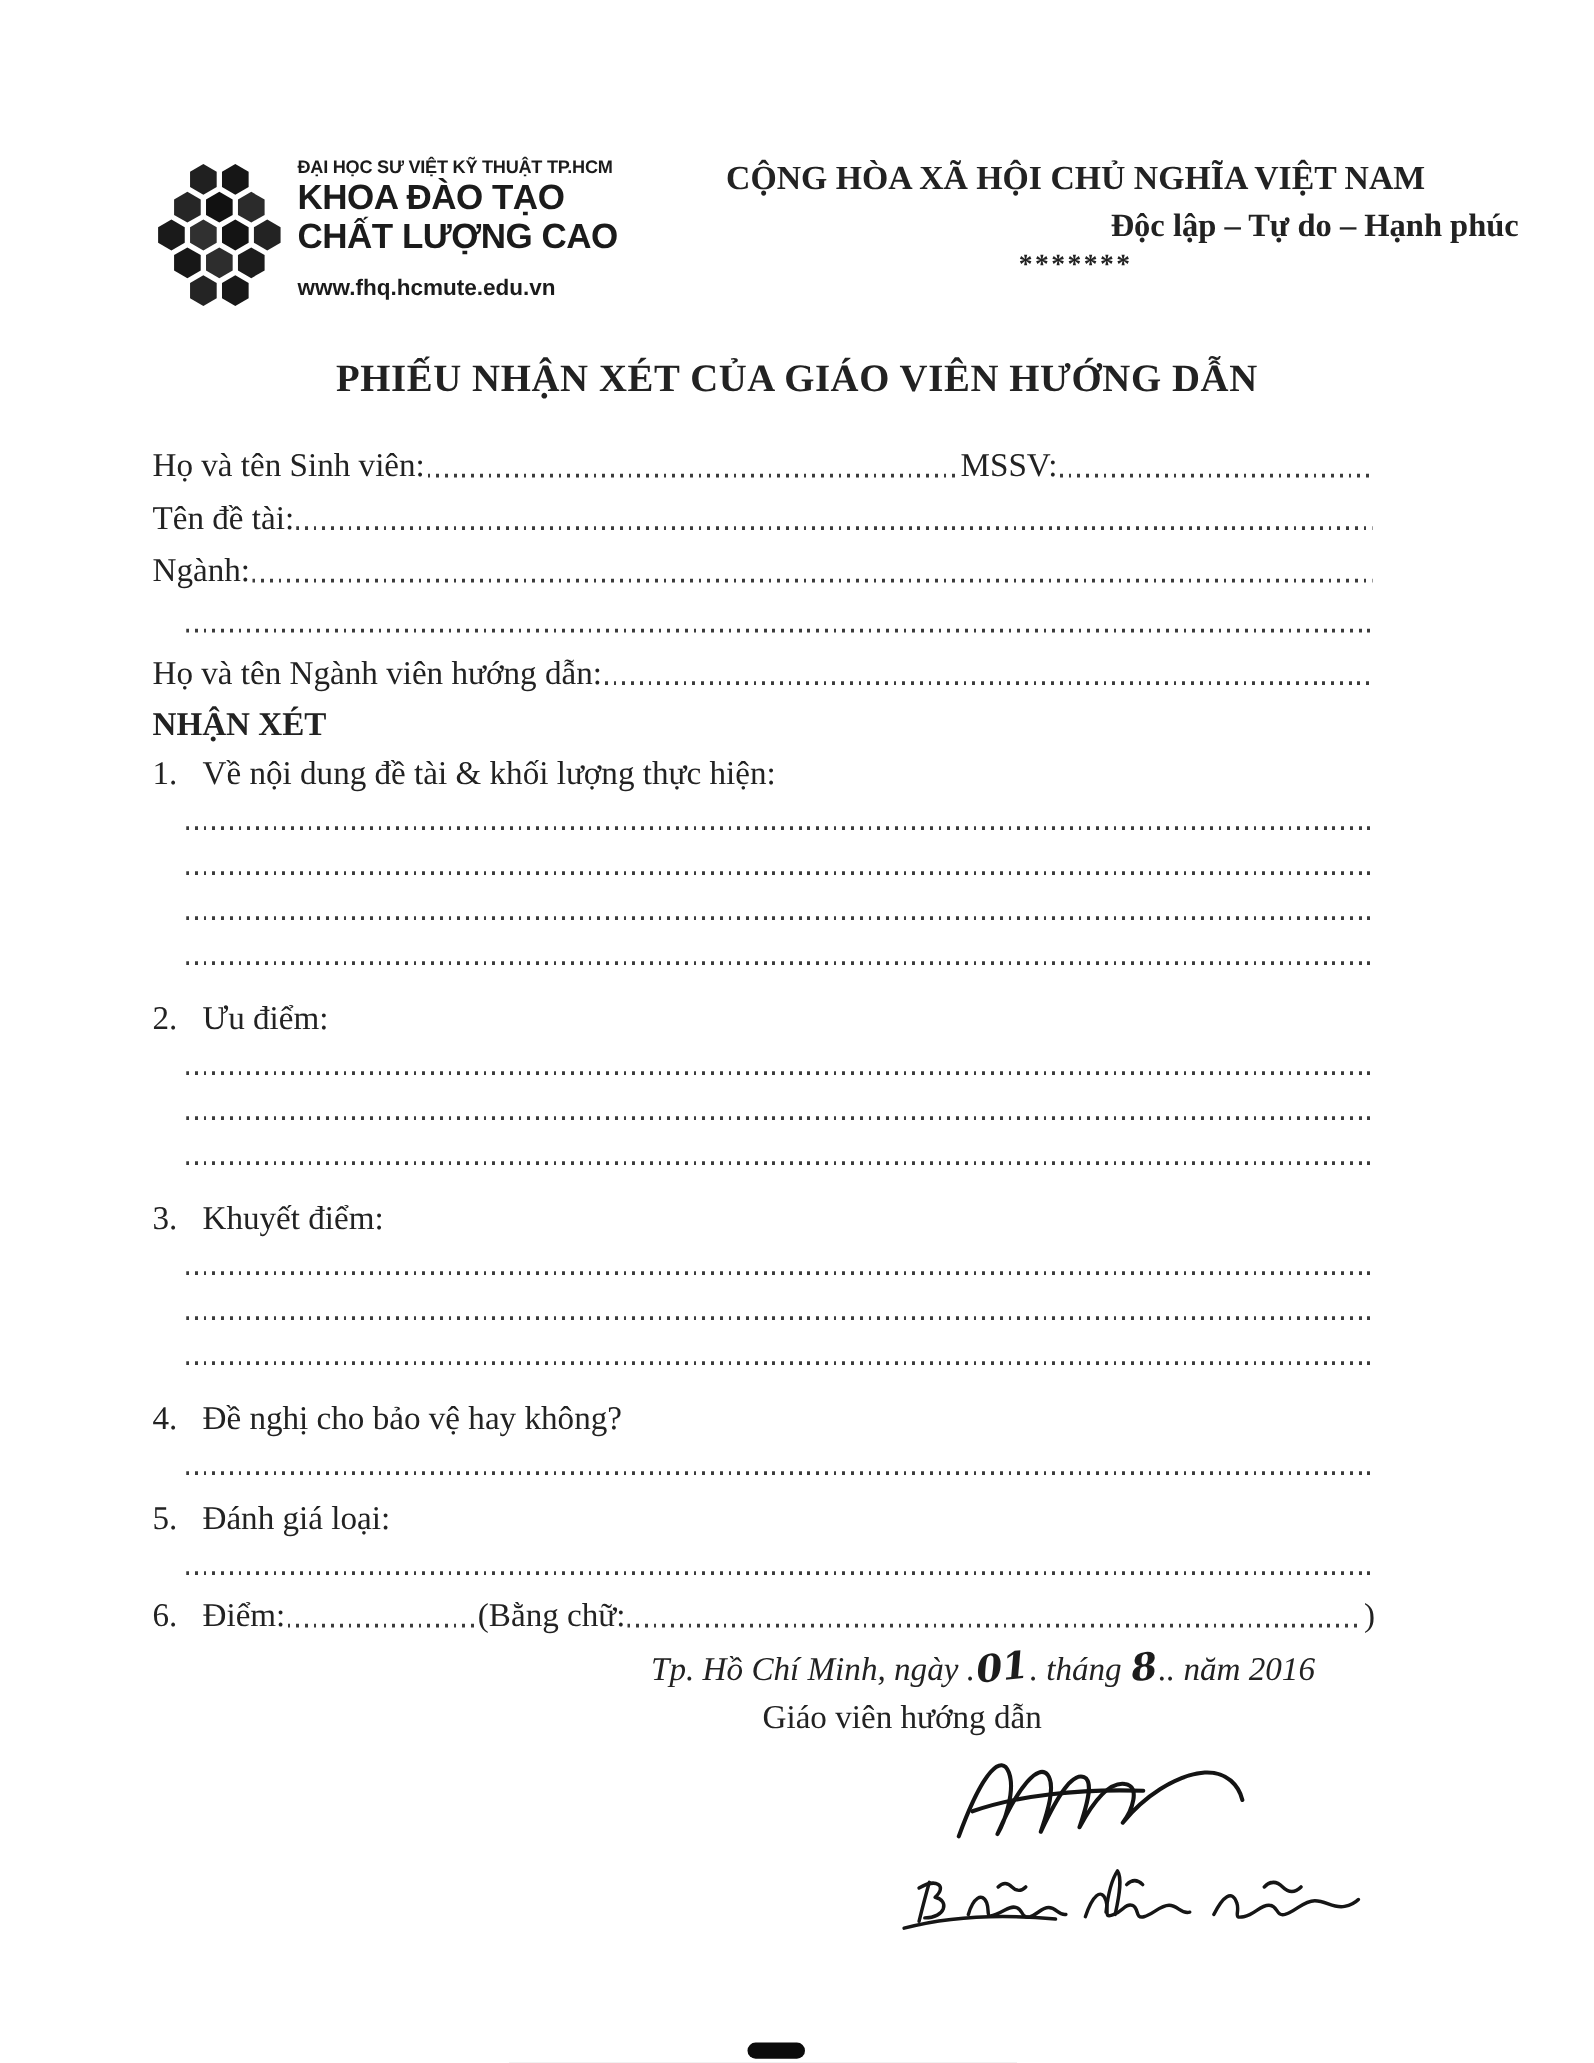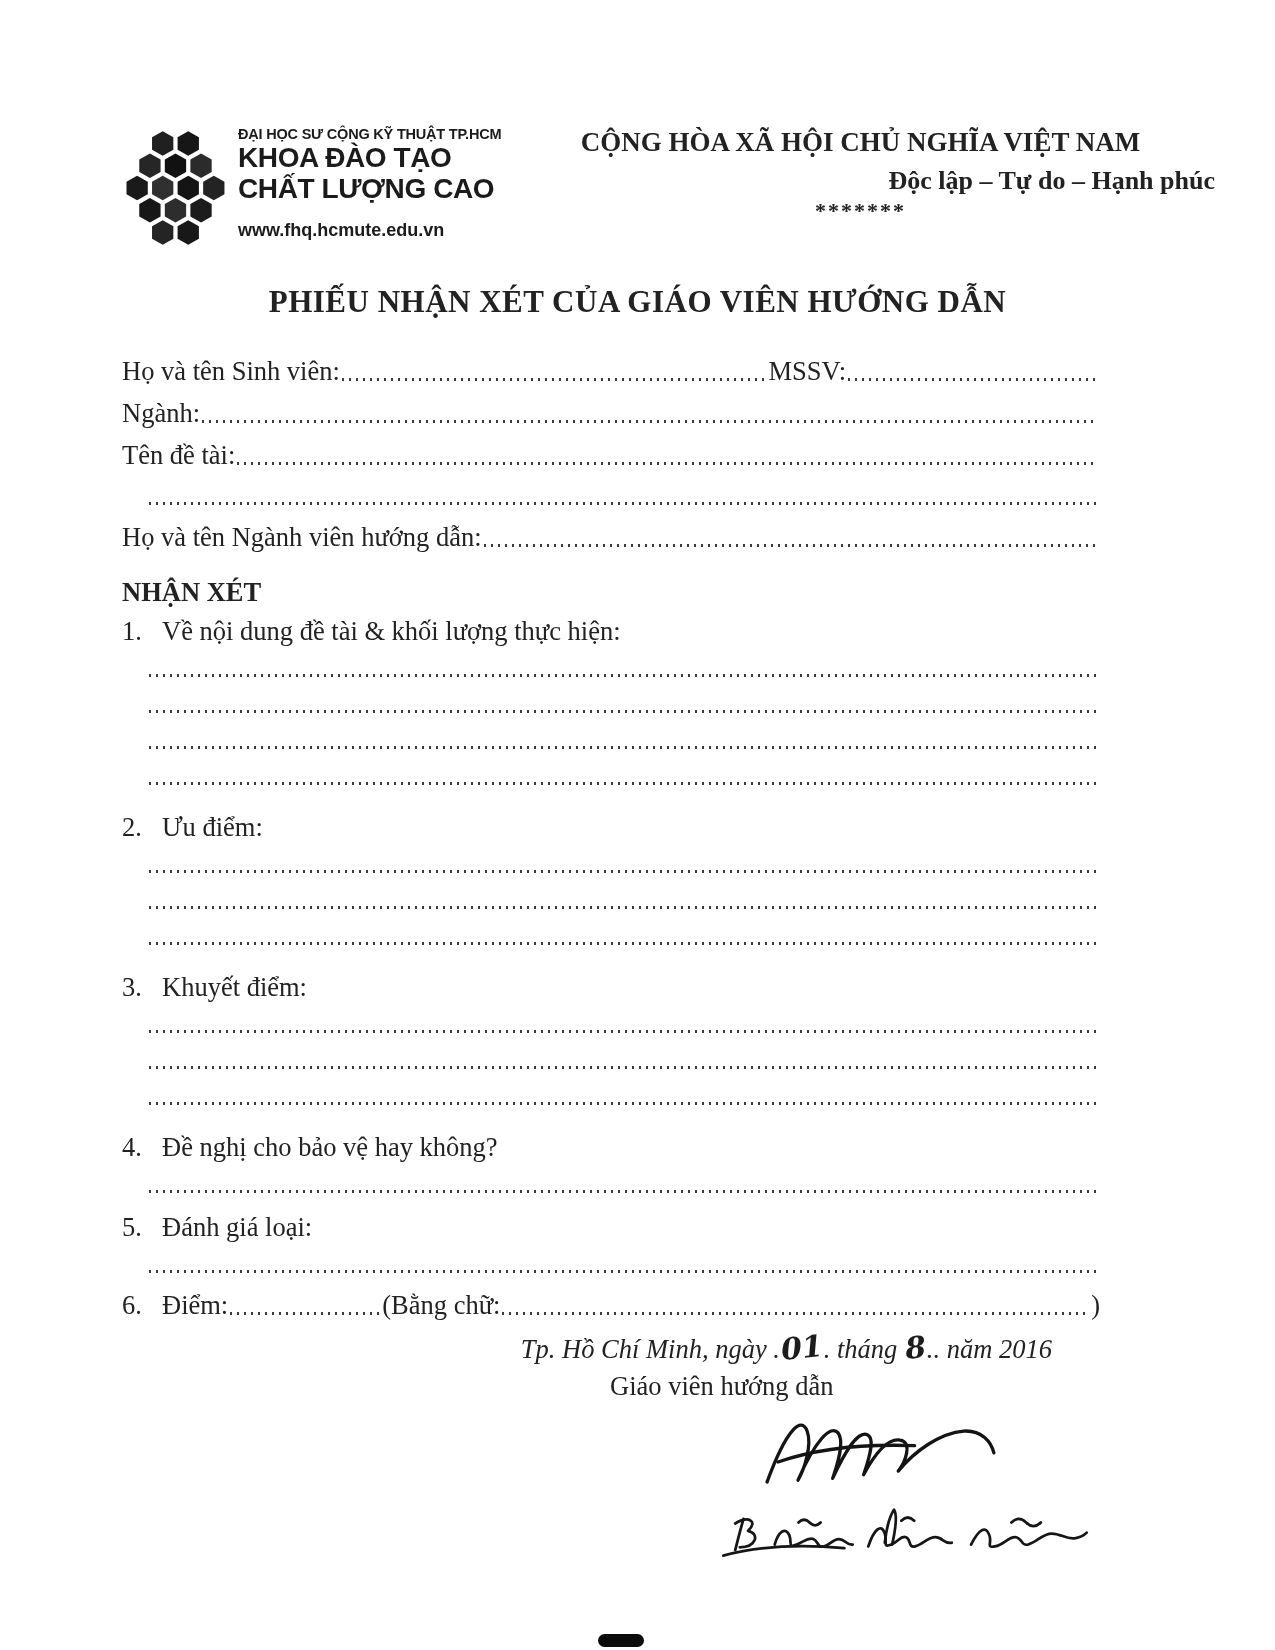--- a/index.html
+++ b/index.html
@@ -59,21 +59,21 @@
     height: 2.6px;
     margin: 0 2px 7px 2px;
     background-image: repeating-linear-gradient(to right, #3b3b3b 0px, #3b3b3b 2.2px, transparent 2.2px, transparent 7px);
   }
   .dots.w250 { flex: 0 0 250px; }
   .dots.w150 { flex: 0 0 150px; }
 
   .ansrow { display: flex; align-items: flex-end; height: 36px; margin-left: 25px; }
   .ansrow.cont { height: 40px; }
 
-  .section-heading { display: flex; align-items: flex-end; height: 38px; font-weight: 700; margin-top: 16px; }
+  .section-heading { display: flex; align-items: flex-end; height: 38px; font-weight: 700; margin-top: 2px; }
   .item { display: flex; align-items: flex-end; height: 36px; }
   .item.sp { margin-top: 16px; }
   .item.sp8 { margin-top: 8px; }
   .item.sp4 { margin-top: 4px; }
 
   
   .dateline {
     margin-top: 8px;
     text-align: right;
     padding-right: 48px;
@@ -128,21 +128,21 @@
           <polygon points="0,-13 11.26,-6.5 11.26,6.5 0,13 -11.26,6.5 -11.26,-6.5" transform="translate(29.5,85.5)" fill="#171717"></polygon>
           <polygon points="0,-13 11.26,-6.5 11.26,6.5 0,13 -11.26,6.5 -11.26,-6.5" transform="translate(56.5,85.5)" fill="#2d2d2d"></polygon>
           <polygon points="0,-13 11.26,-6.5 11.26,6.5 0,13 -11.26,6.5 -11.26,-6.5" transform="translate(83.5,85.5)" fill="#1c1c1c"></polygon>
           <polygon points="0,-13 11.26,-6.5 11.26,6.5 0,13 -11.26,6.5 -11.26,-6.5" transform="translate(43,109)" fill="#242424"></polygon>
           <polygon points="0,-13 11.26,-6.5 11.26,6.5 0,13 -11.26,6.5 -11.26,-6.5" transform="translate(70,109)" fill="#181818"></polygon>
         </g>
       </svg>
     </div>
 
     <div class="org">
-      <div class="org-l1">ĐẠI HỌC SƯ CỘNG KỸ THUẬT TP.HCM</div>
+      <div class="org-l1">ĐẠI HỌC SƯ VIỆT KỸ THUẬT TP.HCM</div>
       <div class="org-l2">KHOA ĐÀO TẠO</div>
       <div class="org-l2">CHẤT LƯỢNG CAO</div>
       <div class="org-web">www.fhq.hcmute.edu.vn</div>
     </div>
 
     <div class="republic">
       <div class="rep-l1">CỘNG HÒA XÃ HỘI CHỦ NGHĨA VIỆT NAM</div>
       <div class="rep-l2">Độc lập – Tự do – Hạnh phúc</div>
       <div class="rep-stars">*******</div>
     </div>
@@ -153,26 +153,26 @@
   <div class="content">
 
     <div class="row">
       <span class="lbl">Họ và tên Sinh viên:</span>
       <span class="dots"></span>
       <span class="lbl">MSSV:</span>
       <span class="dots w250"></span>
     </div>
 
     <div class="row">
+      <span class="lbl">Tên đề tài:</span>
+      <span class="dots"></span>
+    </div>
+
+    <div class="row">
       <span class="lbl">Ngành:</span>
-      <span class="dots"></span>
-    </div>
-
-    <div class="row">
-      <span class="lbl">Tên đề tài:</span>
       <span class="dots"></span>
     </div>
 
     <div class="ansrow cont">
       <span class="dots"></span>
     </div>
 
     <div class="row">
       <span class="lbl">Họ và tên Ngành viên hướng dẫn:</span>
       <span class="dots"></span>

